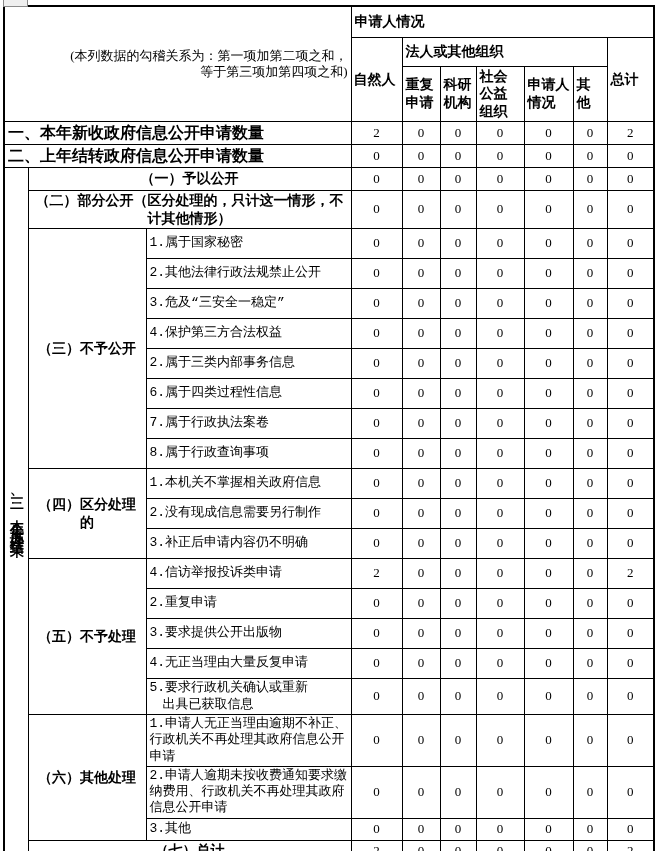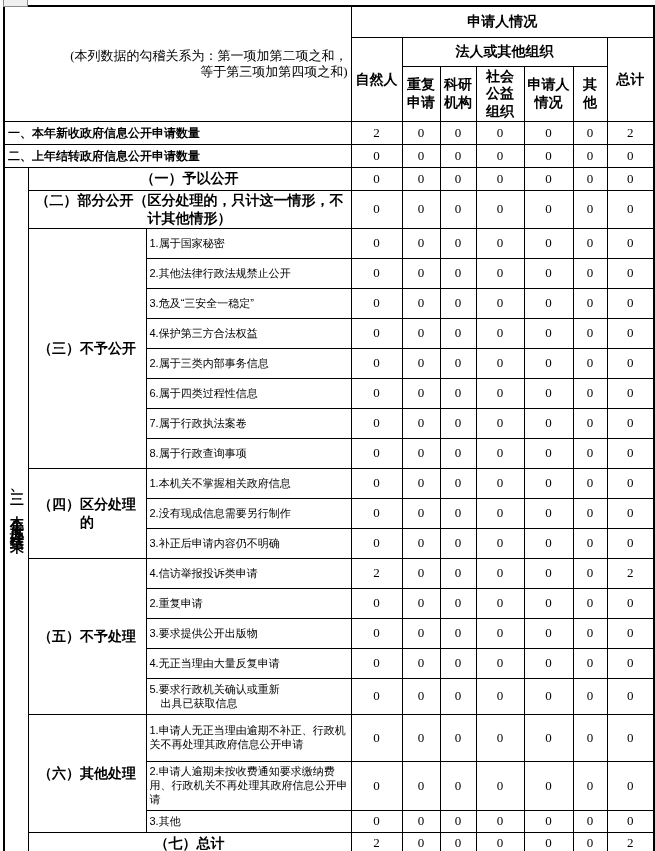--- a/index.html
+++ b/index.html
@@ -19,37 +19,37 @@
     border:2px solid #000;
   }
   .t td{
     border:1px solid #000;
     vertical-align:middle;
     padding:1px 3px;
     overflow:hidden;
     line-height:1.25;
   }
   .hdr{
-    text-align:center;font-weight:bold;font-size:14px;padding:1px;
+    font-weight:bold;font-size:14px;padding:1px;
   }
   .hdr.pad6{padding:1px 2px;margin-left:40px;}
   .note{
     text-align:right;font-size:13px;
     font-family:"Liberation Serif",serif;
     line-height:1.6;
   }
   .lbl{
-    font-weight:bold;font-size:12px;padding-left:7px;text-align:left;margin-left:21px;
+    font-weight:bold;font-size:16px;padding-left:7px;text-align:left;margin-left:21px;
   }
   .cat{
     font-weight:bold;font-size:14px;padding-left:5px;text-align:center;
   }
   .sub{
-    font-size:11px;text-align:left;padding-left:4px;
-    font-family:Liberation Sans, sans-serif;
+    font-size:13px;text-align:left;padding-left:4px;
+    font-family:Liberation Mono, monospace;
     white-space:pre-line;
     line-height:1.3;
   }
   .num{
     text-align:center;font-size:13px;padding:0;
     font-family:"Liberation Serif",serif;
   }
   .vcell{text-align:center;padding:0;}
   .vert{
     writing-mode:vertical-lr;text-orientation:upright;

